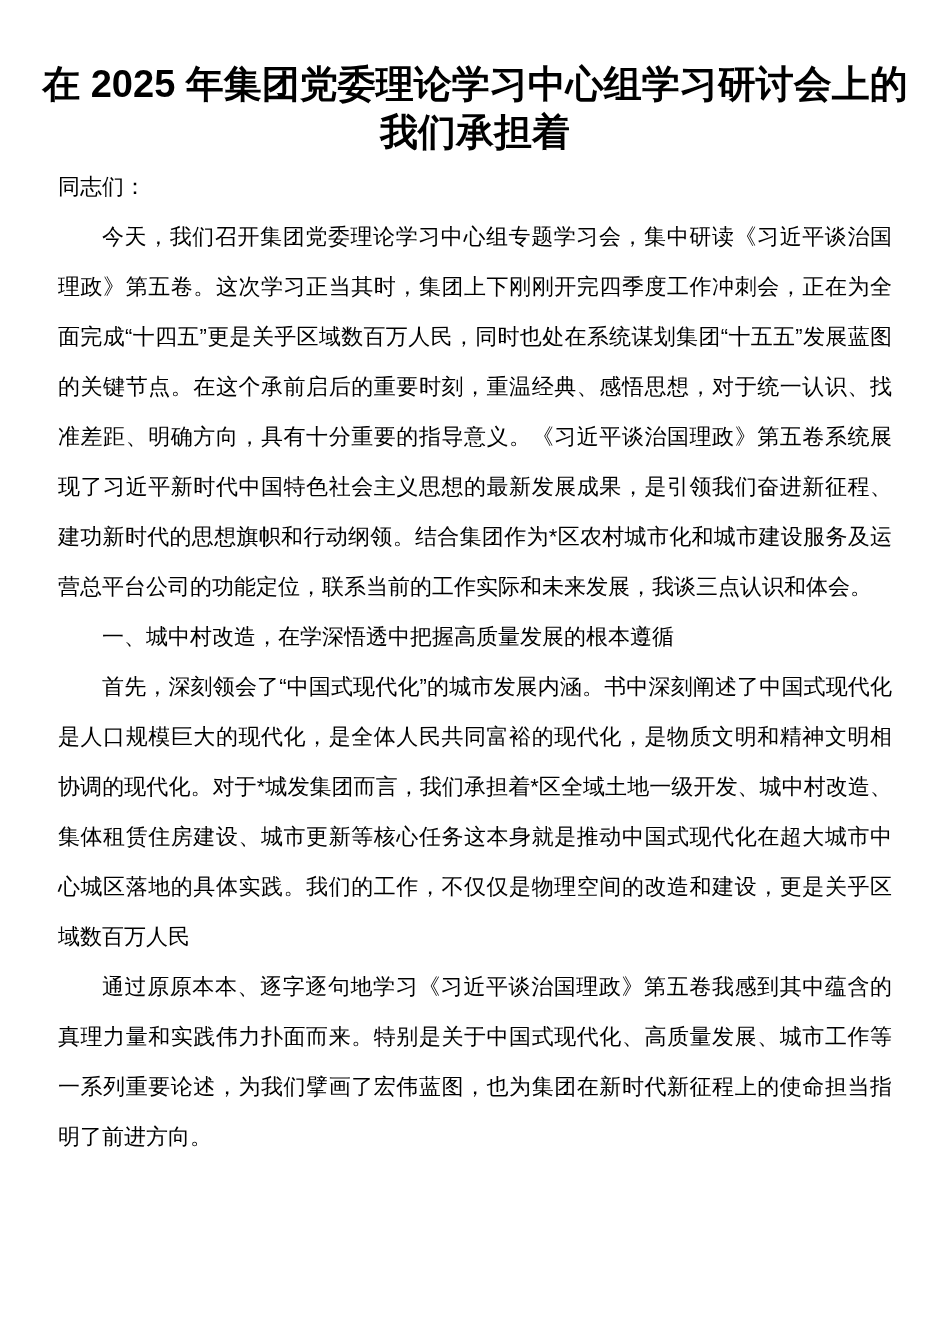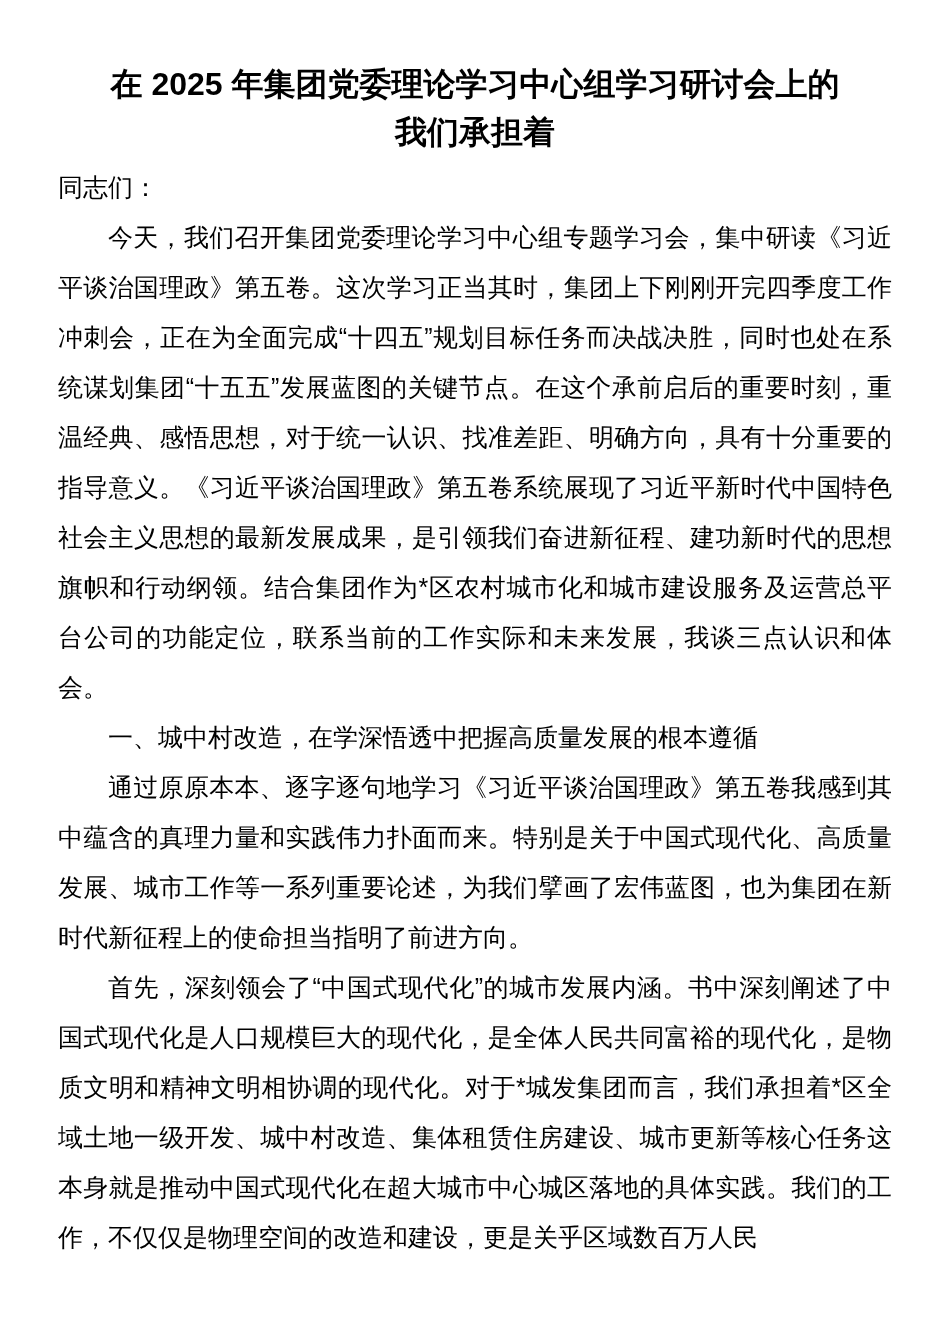--- a/index.html
+++ b/index.html
@@ -18,33 +18,33 @@
   .page {
     width: 950px;
     height: 1344px;
     background: #ffffff;
     box-sizing: border-box;
   }
   .doc-title {
     margin: 60px 0 0 0;
     padding: 0;
     text-align: center;
-    font-size: 32px;
+    font-size: 38px;
     font-weight: 700;
     line-height: 48px;
     letter-spacing: 0;
   }
   .title-line {
     display: block;
     white-space: nowrap;
   }
   .doc-body {
     margin-top: 6px;
     padding: 0 58px;
-    font-size: 25px;
+    font-size: 22px;
     line-height: 50px;
     text-align: justify;
   }
   .doc-body p {
     margin: 0;
     padding: 0;
     text-indent: 2em;
   }
   .doc-body p.salutation {
     text-indent: 0;
@@ -58,19 +58,19 @@
 
 <div class="page">
 
   <h1 class="doc-title">
     <span class="title-line">在 2025 年集团党委理论学习中心组学习研讨会上的</span>
     <span class="title-line">我们承担着</span>
   </h1>
 
   <div class="doc-body">
     <p class="salutation">同志们：</p>
-    <p class="body">今天，我们召开集团党委理论学习中心组专题学习会，集中研读《习近平谈治国理政》第五卷。这次学习正当其时，集团上下刚刚开完四季度工作冲刺会，正在为全面完成“十四五”规划目标任务而决战决胜，同时也处在系统谋划集团“十五五”发展蓝图的关键节点。在这个承前启后的重要时刻，重温经典、感悟思想，对于统一认识、找准差距、明确方向，具有十分重要的指导意义。《习近平谈治国理政》第五卷系统展现了习近平新时代中国特色社会主义思想的最新发展成果，是引领我们奋进新征程、建功新时代的思想旗帜和行动纲领。结合集团作为*区农村城市化和城市建设服务及运营总平台公司的功能定位，联系当前的工作实际和未来发展，我谈三点认识和体会。</p>
+    <p class="body">今天，我们召开集团党委理论学习中心组专题学习会，集中研读《习近平谈治国理政》第五卷。这次学习正当其时，集团上下刚刚开完四季度工作冲刺会，正在为全面完成“十四五”更是关乎区域数百万人民，同时也处在系统谋划集团“十五五”发展蓝图的关键节点。在这个承前启后的重要时刻，重温经典、感悟思想，对于统一认识、找准差距、明确方向，具有十分重要的指导意义。《习近平谈治国理政》第五卷系统展现了习近平新时代中国特色社会主义思想的最新发展成果，是引领我们奋进新征程、建功新时代的思想旗帜和行动纲领。结合集团作为*区农村城市化和城市建设服务及运营总平台公司的功能定位，联系当前的工作实际和未来发展，我谈三点认识和体会。</p>
     <p class="heading">一、城中村改造，在学深悟透中把握高质量发展的根本遵循</p>
+    <p class="body">首先，深刻领会了“中国式现代化”的城市发展内涵。书中深刻阐述了中国式现代化是人口规模巨大的现代化，是全体人民共同富裕的现代化，是物质文明和精神文明相协调的现代化。对于*城发集团而言，我们承担着*区全域土地一级开发、城中村改造、集体租赁住房建设、城市更新等核心任务这本身就是推动中国式现代化在超大城市中心城区落地的具体实践。我们的工作，不仅仅是物理空间的改造和建设，更是关乎区域数百万人民</p>
     <p class="body">通过原原本本、逐字逐句地学习《习近平谈治国理政》第五卷我感到其中蕴含的真理力量和实践伟力扑面而来。特别是关于中国式现代化、高质量发展、城市工作等一系列重要论述，为我们擘画了宏伟蓝图，也为集团在新时代新征程上的使命担当指明了前进方向。</p>
-    <p class="body">首先，深刻领会了“中国式现代化”的城市发展内涵。书中深刻阐述了中国式现代化是人口规模巨大的现代化，是全体人民共同富裕的现代化，是物质文明和精神文明相协调的现代化。对于*城发集团而言，我们承担着*区全域土地一级开发、城中村改造、集体租赁住房建设、城市更新等核心任务这本身就是推动中国式现代化在超大城市中心城区落地的具体实践。我们的工作，不仅仅是物理空间的改造和建设，更是关乎区域数百万人民</p>
   </div>
 
 </div>
 
 </body></html>

